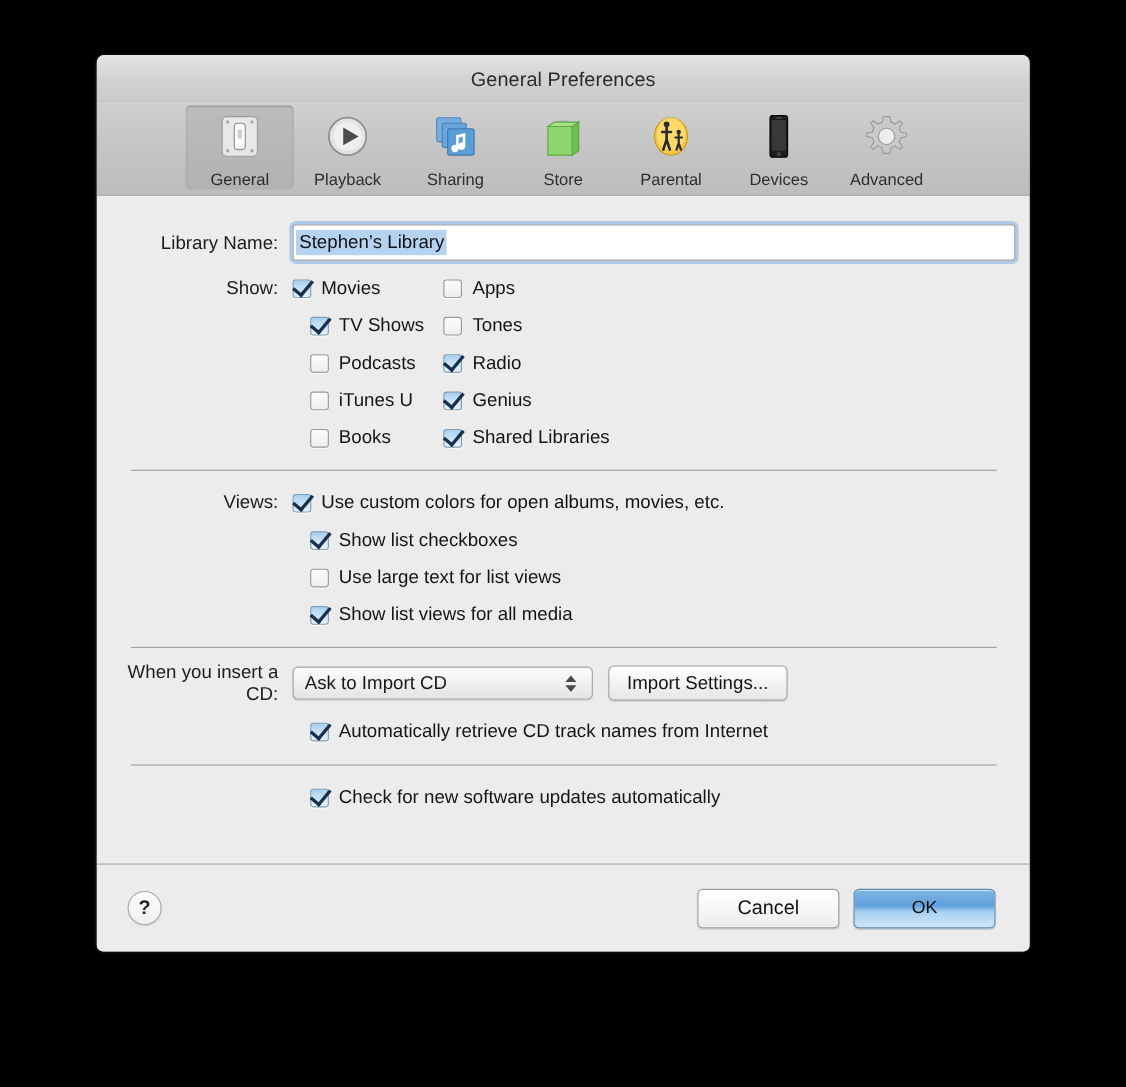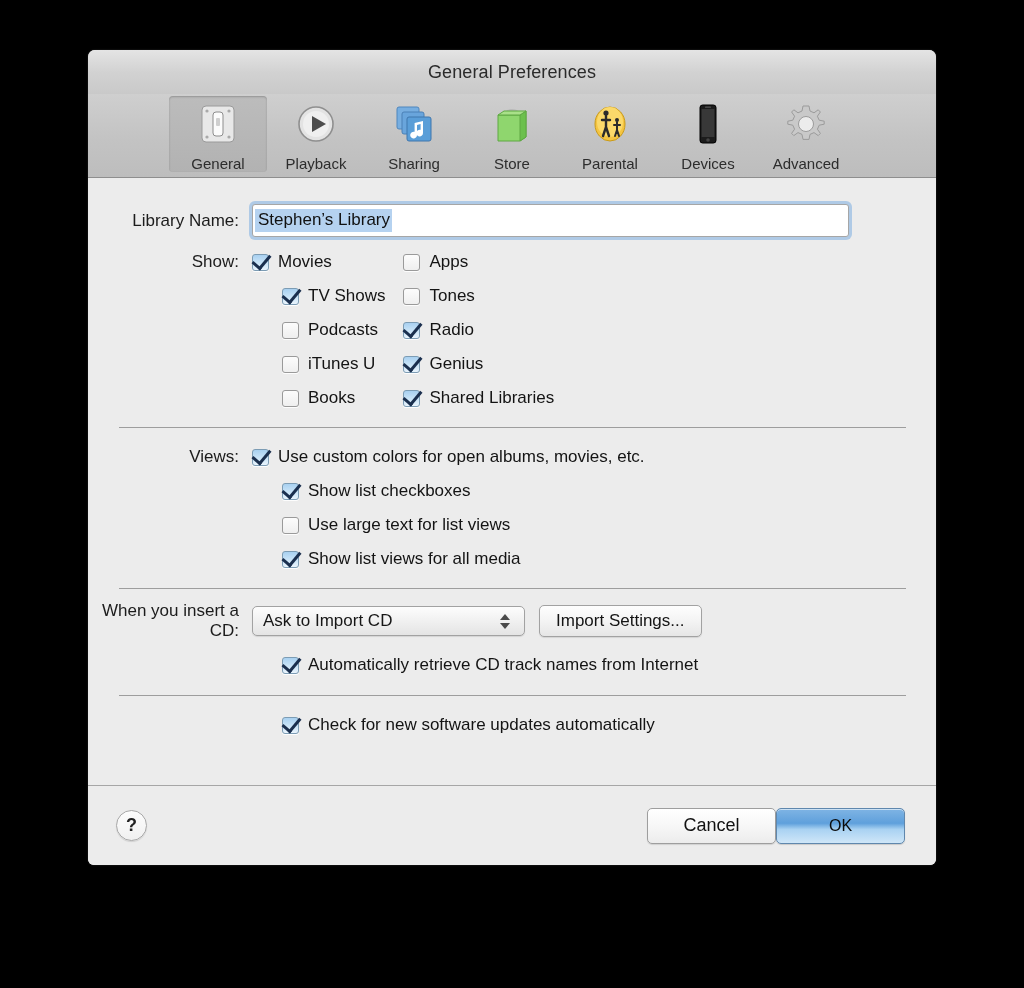--- a/index.html
+++ b/index.html
@@ -93,32 +93,32 @@
     padding: 0 0 0 0;
     position: relative;
   }
 
   .row {
     display: flex;
     align-items: center;
   }
 
   .label-col {
-    width: 164px;
+    width: 178px;
     text-align: right;
     padding-right: 13px;
     font-size: 17px;
     color: #1c1c1c;
     flex: none;
   }
 
   
   .field-row { margin-top: 26px; }
   .textfield {
-    width: 597px;
+    width: 657px;
     height: 33px;
     background: #ffffff;
     border: 1px solid #a6a6a6;
     border-radius: 3px;
     box-shadow: 0 0 0 3px rgba(125,175,225,0.55);
     display: flex;
     align-items: center;
     padding: 0 2px;
   }
   .textfield .sel {
@@ -252,20 +252,21 @@
     border: 1px solid #a8a8a8;
     background: linear-gradient(to bottom, #fdfdfd 0%, #f0f0f0 100%);
     box-shadow: 0 1px 1px rgba(0,0,0,0.12);
     display: flex; align-items: center; justify-content: center;
     font-size: 18px; color: #222; font-weight: bold;
   }
   .bottom-right {
     margin-left: auto;
     display: flex;
     align-items: center;
+    gap: 13px;
   }
   .btn-cancel {
     width: 129px; height: 36px;
     border: 1px solid #9e9e9e;
     border-radius: 5px;
     background: linear-gradient(to bottom, #ffffff 0%, #f8f8f8 45%, #ececec 100%);
     box-shadow: 0 1px 1px rgba(0,0,0,0.12);
     display: flex; align-items: center; justify-content: center;
     font-size: 18px; color: #111;
   }

